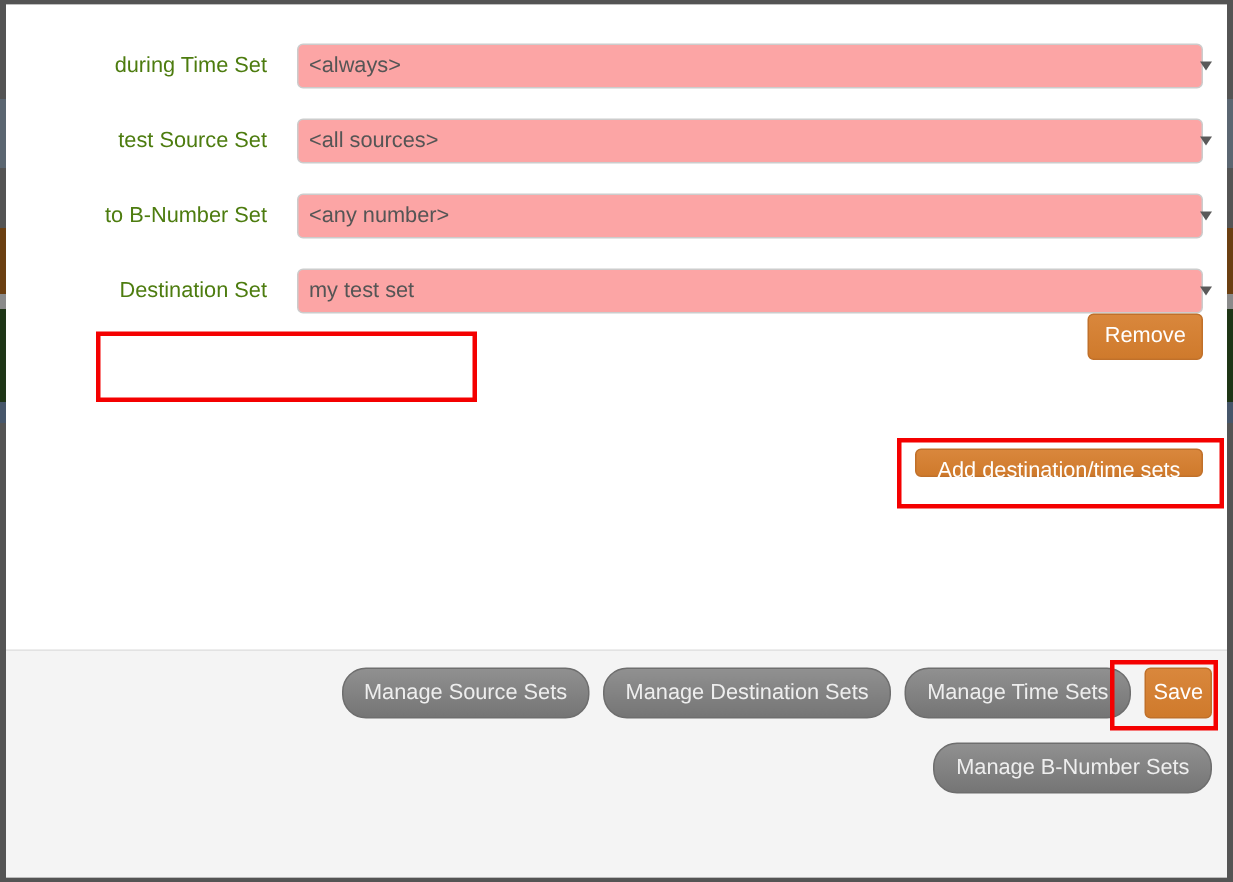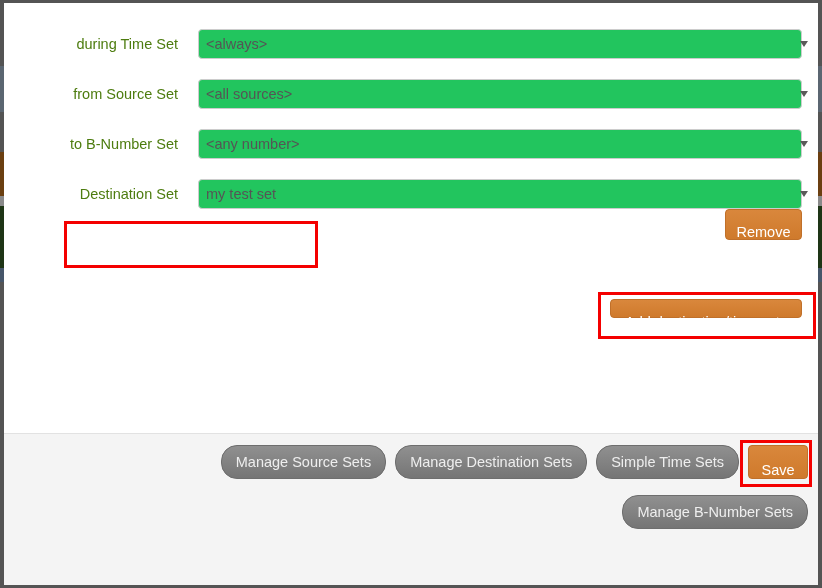--- a/index.html
+++ b/index.html
@@ -96,21 +96,21 @@
     line-height: 30px;
   }
   .form-control {
     position: absolute;
     left: 194px;
     width: 604px;
     height: 30px;
     box-sizing: border-box;
     border: 1px solid #cccccc;
     border-radius: 4px;
-    background: #22c55e;
+    background: #fca5a5;
     font-size: 14.5px;
     color: #555555;
     padding: 0 24px 0 7px;
     line-height: 28px;
     font-family: "Liberation Sans", sans-serif;
     outline: none;
     cursor: pointer;
   }
   .select-arrow {
     position: absolute;
@@ -127,21 +127,21 @@
   
   .btn-orange {
     background: linear-gradient(to bottom, #d9873c 0%, #cf7a2c 100%);
     background-color: #d3802f;
     border: 1px solid #c0702a;
     border-radius: 4px;
     color: #ffffff;
     font-size: 14.5px;
     font-family: "Liberation Sans", sans-serif;
     cursor: pointer;
-    padding: 8px;
+    padding: 0;
     text-align: center;
   }
   
   .btn-gray {
     background: linear-gradient(to bottom, #909090 0%, #757575 100%);
     background-color: #828282;
     border: 1px solid #6e6e6e;
     border-radius: 16px;
     color: #eeeeee;
     font-size: 14.5px;
@@ -202,21 +202,21 @@
     align-items: center;
   }
   #footer-row-2 {
     position: absolute;
     right: 10px;
     top: 61px;
     display: flex;
     align-items: flex-start;
   }
   #save-button {
-    width: 60px;
+    width: 45px;
     height: 34px;
     line-height: 32px;
     font-size: 14.5px;
   }
 </style>
 </head>
 <body>
 
 <div id="page-backdrop" style="background: rgb(84, 84, 84);">
     <div class="backdrop-band" style="top: 66px; height: 46px; background: rgb(91, 102, 113);"></div>
@@ -230,21 +230,21 @@
 
 
   <div id="modal-body">
     <div id="form-rows">
         <div class="form-row" style="top: 26px;">
           <div class="form-label">during Time Set</div>
           <input class="form-control" type="text" readonly="" value="&lt;always&gt;" style="">
           <div class="select-arrow" style="right: 10px;"></div>
         </div>
         <div class="form-row" style="top: 76px;">
-          <div class="form-label">from Source Set</div>
+          <div class="form-label">test Source Set</div>
           <input class="form-control" type="text" readonly="" value="&lt;all sources&gt;" style="">
           <div class="select-arrow" style="right: 10px;"></div>
         </div>
         <div class="form-row" style="top: 126px;">
           <div class="form-label">to B-Number Set</div>
           <input class="form-control" type="text" readonly="" value="&lt;any number&gt;" style="">
           <div class="select-arrow" style="right: 10px;"></div>
         </div>
         <div class="form-row" style="top: 176px;">
           <div class="form-label">Destination Set</div>
@@ -258,21 +258,21 @@
     <button id="add-sets-button" class="btn-orange">Add destination/time sets</button>
 
     <div class="red-box" id="red-box-destination"></div>
     <div class="red-box" id="red-box-add-sets"></div>
   </div>
 
   <div id="modal-footer">
     <div id="footer-row-1">
         <button class="btn-gray">Manage Source Sets</button>
         <button class="btn-gray">Manage Destination Sets</button>
-        <button class="btn-gray">Simple Time Sets</button>
+        <button class="btn-gray">Manage Time Sets</button>
         <button class="btn-orange" id="save-button">Save</button>
       </div>
     <div id="footer-row-2">
         <button class="btn-gray">Manage B-Number Sets</button>
       </div>
   </div>
 
   <div class="red-box" id="red-box-save"></div>
 </div>
 

